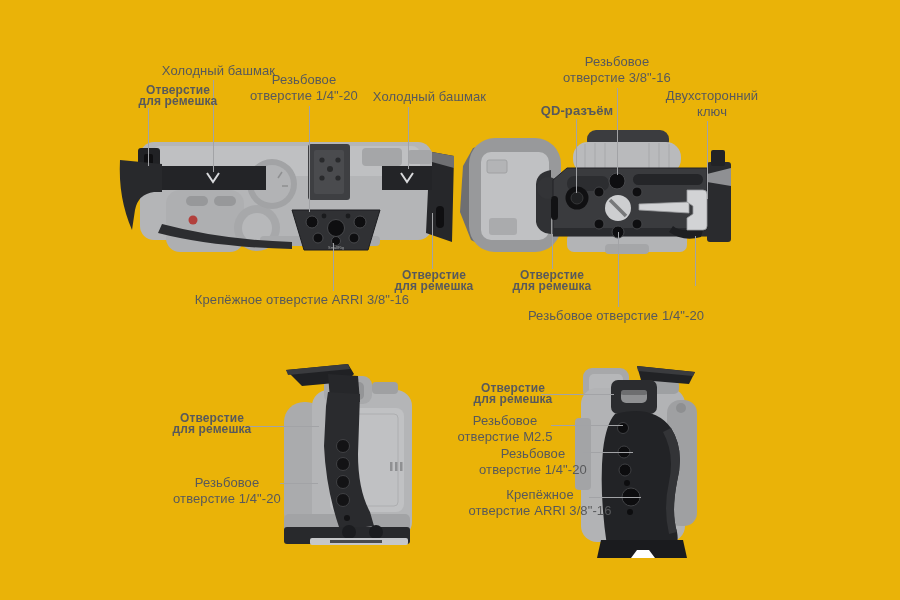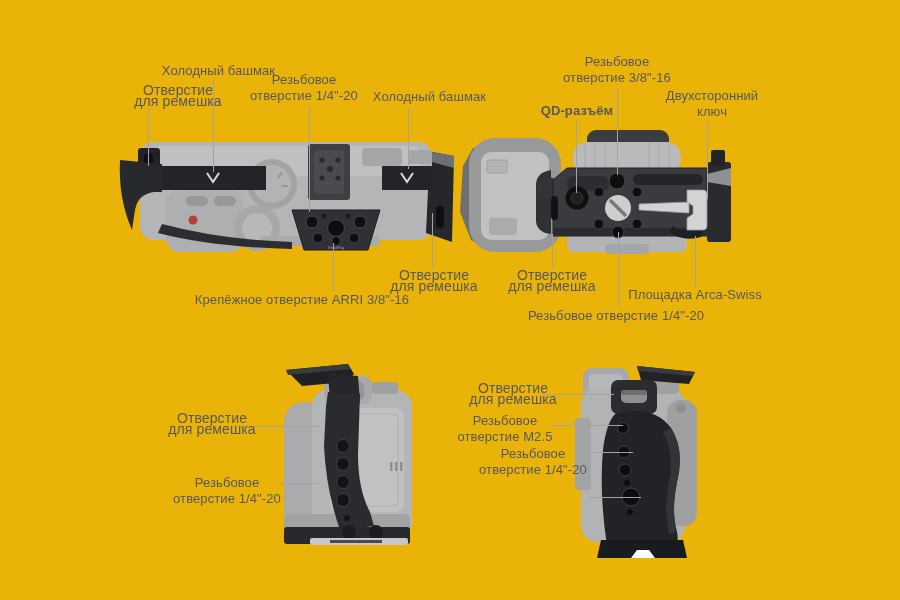--- a/index.html
+++ b/index.html
@@ -1,20 +1,20 @@
 <!DOCTYPE html>
 <html><head>
 <meta charset="utf-8">
 <style>
   html,body{margin:0;padding:0;background:#ffffff;}
   #canvas{position:relative;width:900px;height:600px;background:#eab308;overflow:hidden;
           font-family:"Liberation Sans",sans-serif;}
   .label{position:absolute;font-size:13px;line-height:16px;color:#58595b;text-align:center;
          white-space:pre-line;letter-spacing:.1px;}
-  .label-sm{font-size:14px;font-weight:normal;line-height:11px;letter-spacing:.1px;}
+  .label-sm{font-size:12px;font-weight:bold;line-height:11px;letter-spacing:.1px;}
   .leader{position:absolute;background:#a2a3a6;}
   .leader.v{width:1px;}
   .leader.h{height:1px;}
   svg{position:absolute;display:block;}
 </style>
 </head>
 <body>
 
 <div id="canvas">
 
@@ -215,28 +215,29 @@
   <div class="label label-sm" style="left:384px;top:270px;width:100px;">Отверстие
 для ремешка</div>
 
   <div class="label" style="left:541px;top:54px;width:152px;">Резьбовое
 отверстие 3/8"-16</div>
   <div class="label" style="left:501px;top:103px;width:152px;font-weight:bold;">QD-разъём</div>
   <div class="label" style="left:636px;top:88px;width:152px;text-align:center;">Двухсторонний
 ключ</div>
   <div class="label label-sm" style="left:502px;top:270px;width:100px;">Отверстие
 для ремешка</div>
-  <div class="label" style="left:595px;top:287px;width:200px;">Площадка Arca-Swiss</div>
   <div class="label" style="left:516px;top:308px;width:200px;">Резьбовое отверстие 1/4"-20</div>
 
   <div class="label label-sm" style="left:162px;top:413px;width:100px;">Отверстие
 для ремешка</div>
   <div class="label" style="left:151px;top:475px;width:152px;">Резьбовое
 отверстие 1/4"-20</div>
 
   <div class="label label-sm" style="left:463px;top:383px;width:100px;">Отверстие
 для ремешка</div>
   <div class="label" style="left:429px;top:413px;width:152px;">Резьбовое
 отверстие M2.5</div>
   <div class="label" style="left:457px;top:446px;width:152px;">Резьбовое
 отверстие 1/4"-20</div>
+  <div class="label" style="left:444px;top:487px;width:192px;">Крепёжное
+отверстие ARRI 3/8"-16</div>
 
 </div>
 
 </body></html>

